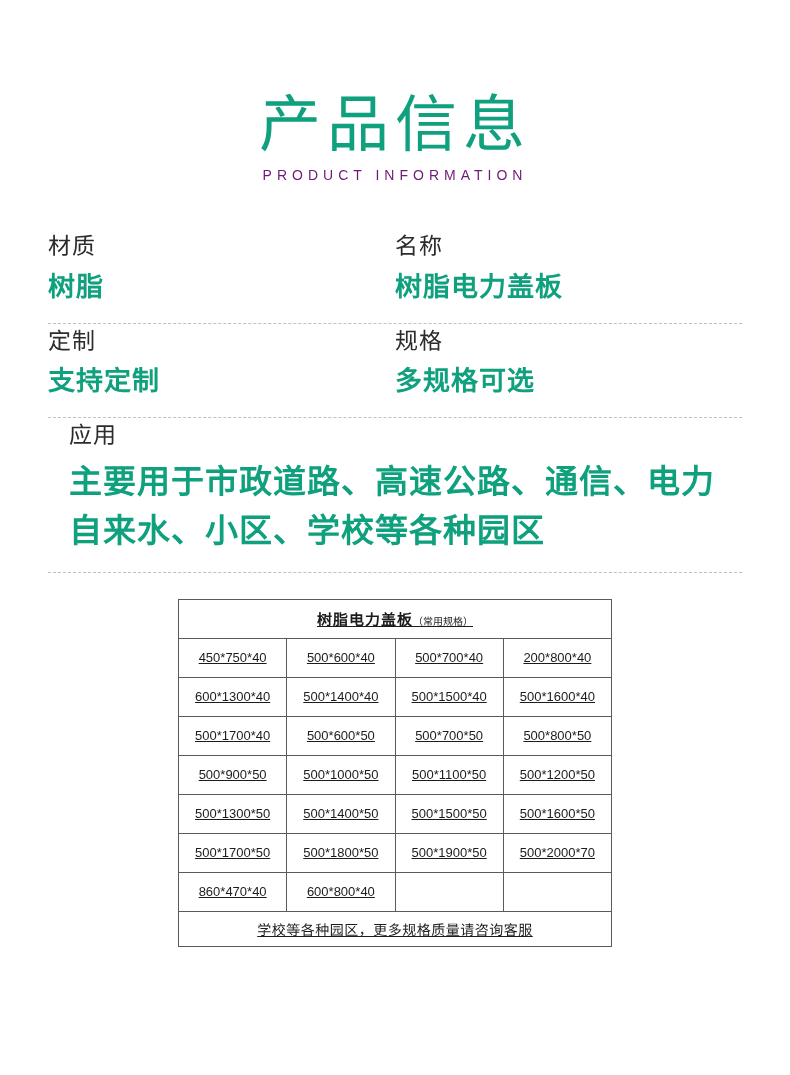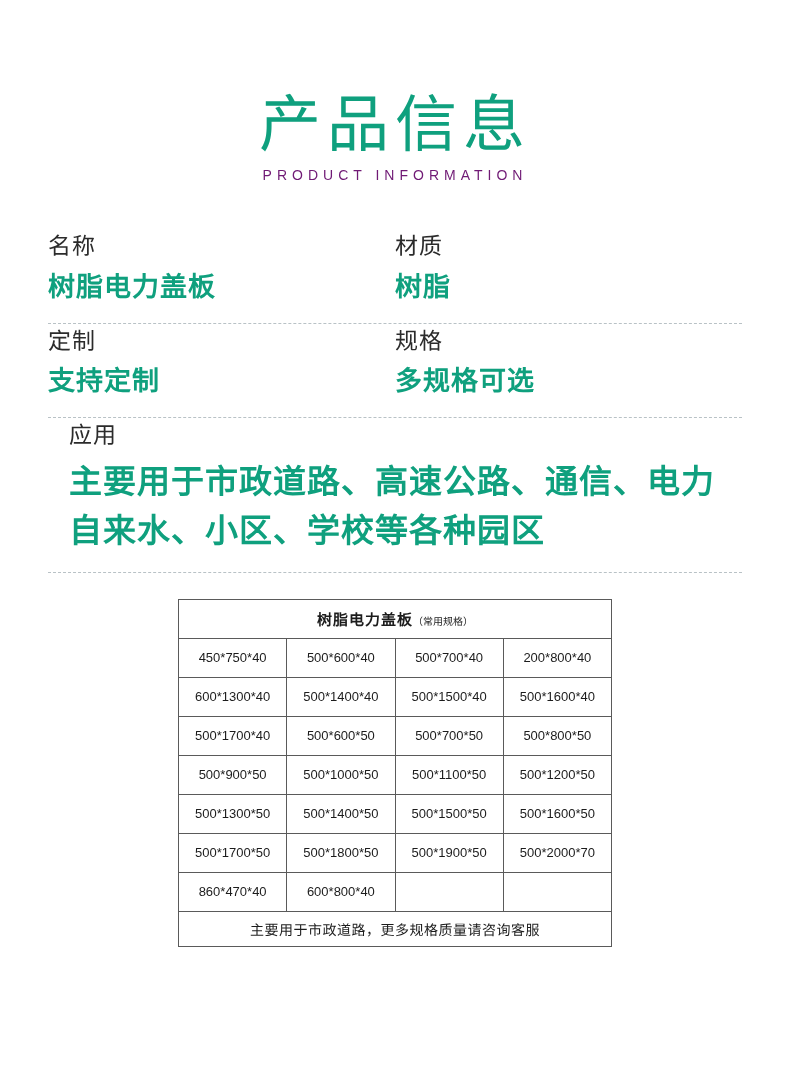--- a/index.html
+++ b/index.html
@@ -100,20 +100,21 @@
   }
   table.spec td {
     border: 1px solid #5a5a5a;
     height: 38px;
     text-align: center;
     vertical-align: middle;
     font-size: 13px;
     color: #1c1c1c;
     font-family: "Liberation Sans", "DejaVu Sans", sans-serif;
     padding: 0 2px;
+    text-decoration: underline;
   }
   table.spec td.head {
     font-size: 15px;
     font-weight: bold;
     letter-spacing: 1px;
   }
   table.spec td.head .note {
     font-size: 10px;
     font-weight: normal;
     letter-spacing: 0;
@@ -134,26 +135,26 @@
 
   <div class="header">
     <div class="header-title">产品信息</div>
     <div class="header-sub">PRODUCT INFORMATION</div>
   </div>
 
   <div class="info">
 
     <div class="info-row">
       <div class="info-col">
+        <div class="info-label">材质</div>
+        <div class="info-value">树脂</div>
+      </div>
+      <div class="info-col">
         <div class="info-label">名称</div>
         <div class="info-value">树脂电力盖板</div>
-      </div>
-      <div class="info-col">
-        <div class="info-label">材质</div>
-        <div class="info-value">树脂</div>
       </div>
     </div>
     <hr class="dash">
 
     <div class="info-row">
       <div class="info-col">
         <div class="info-label">定制</div>
         <div class="info-value">支持定制</div>
       </div>
       <div class="info-col">
@@ -215,19 +216,19 @@
           <td>500*1900*50</td>
           <td>500*2000*70</td>
         </tr>
         <tr>
           <td>860*470*40</td>
           <td>600*800*40</td>
           <td class="empty"></td>
           <td class="empty"></td>
         </tr>
         <tr>
-          <td class="foot" colspan="4">主要用于市政道路，更多规格质量请咨询客服</td>
+          <td class="foot" colspan="4">学校等各种园区，更多规格质量请咨询客服</td>
         </tr>
       </tbody>
     </table>
   </div>
 
 </div>
 
 </body></html>

